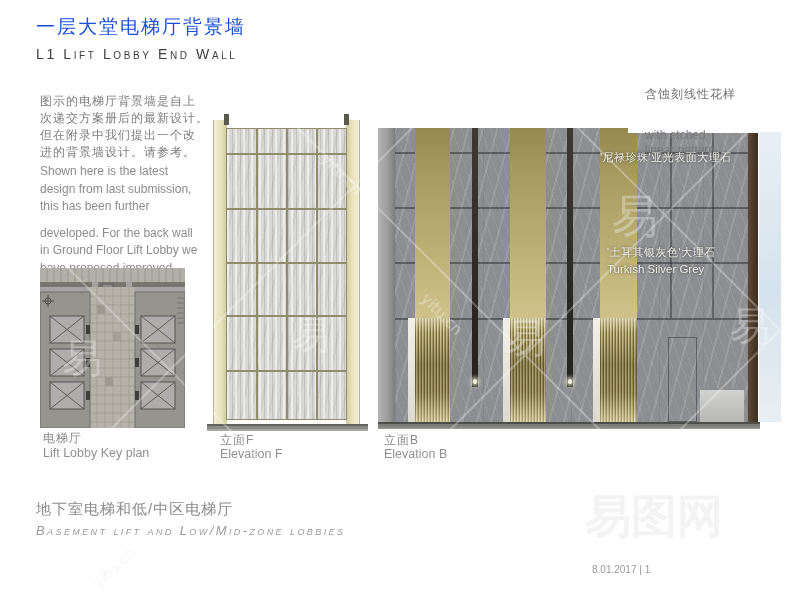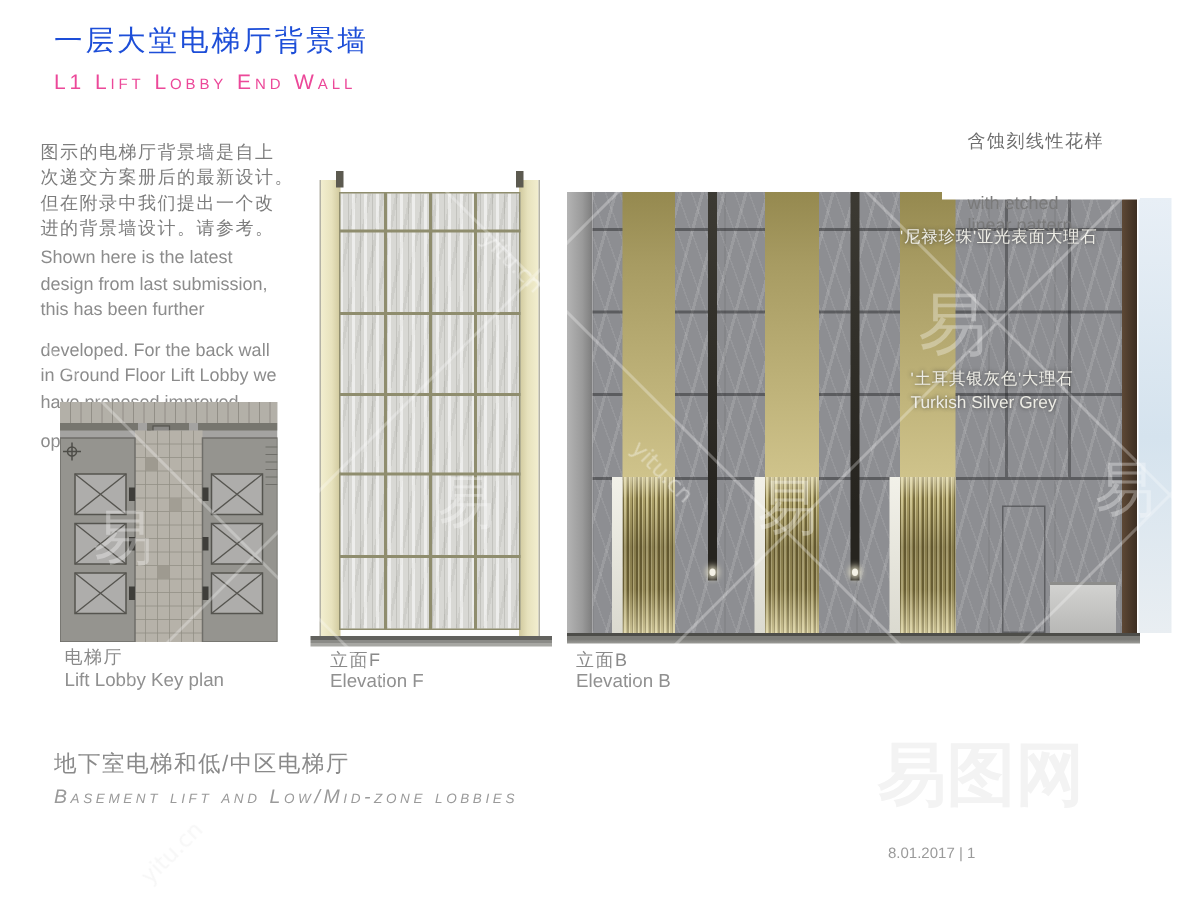--- a/index.html
+++ b/index.html
@@ -5,24 +5,24 @@
   html,body{margin:0;padding:0;background:#ffffff;}
   .slide{
     position:relative;width:800px;height:600px;background:#ffffff;overflow:hidden;
     font-family:"Liberation Sans","DejaVu Sans",sans-serif;color:#7f7f7f;
   }
   .abs{position:absolute;}
   .pre{white-space:pre-line;}
 
   
   .title-cn{left:36px;top:14px;font-size:19px;letter-spacing:2px;color:#1d4ed8;font-weight:500;}
-  .title-en{left:36px;top:46px;font-size:14px;letter-spacing:2.6px;color:#ec4899;font-variant:small-caps;font-weight:500;}
-
-  
-  .intro{left:27px;top:93px;width:176px;}
+  .title-en{left:36px;top:46px;font-size:14px;letter-spacing:2.6px;color:#404040;font-variant:small-caps;font-weight:500;}
+
+  
+  .intro{left:40px;top:93px;width:176px;}
   .intro .cn{font-size:12px;line-height:17px;letter-spacing:1px;color:#7d7d7d;margin:0 0 2px 0;}
   .intro .en{font-size:12px;line-height:17.5px;color:#8c8c8c;margin:0 0 9px 0;}
 
   
   .fig-label-cn{font-size:12px;color:#8a8a8a;letter-spacing:1px;}
   .fig-label-en{font-size:12.5px;color:#909090;}
 
   
   .elevF{left:213px;top:112px;width:147px;height:320px;}
   .elevF .trim{position:absolute;top:8px;bottom:8px;width:13px;

